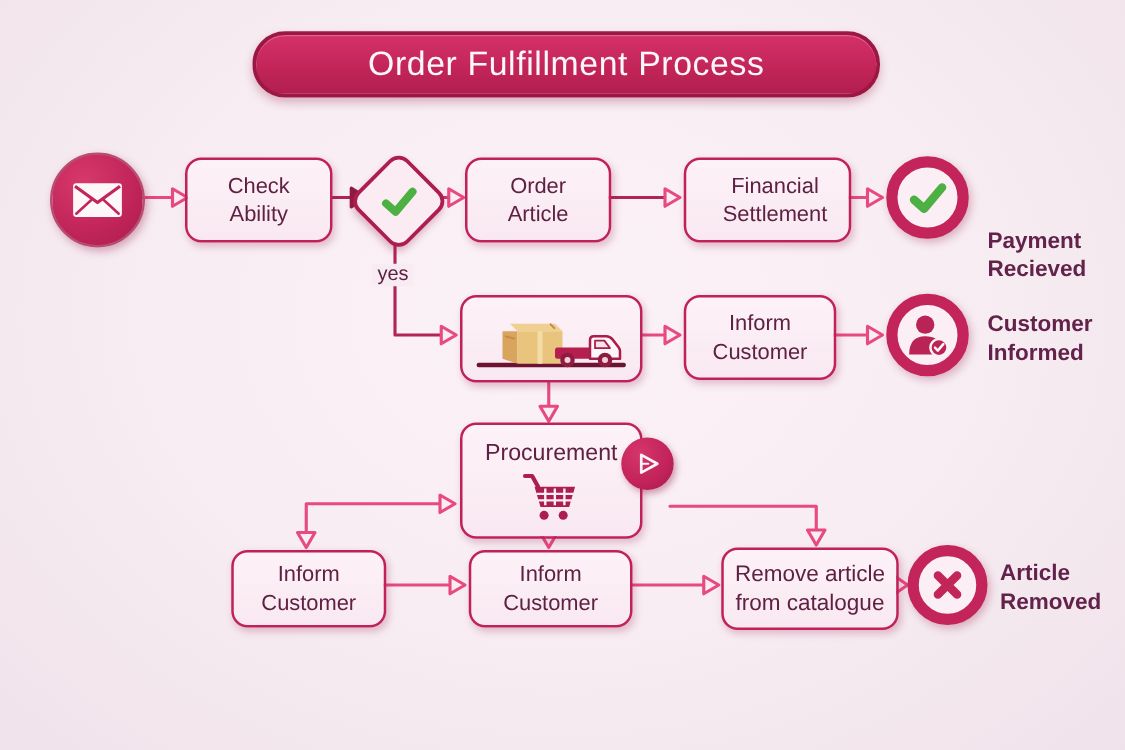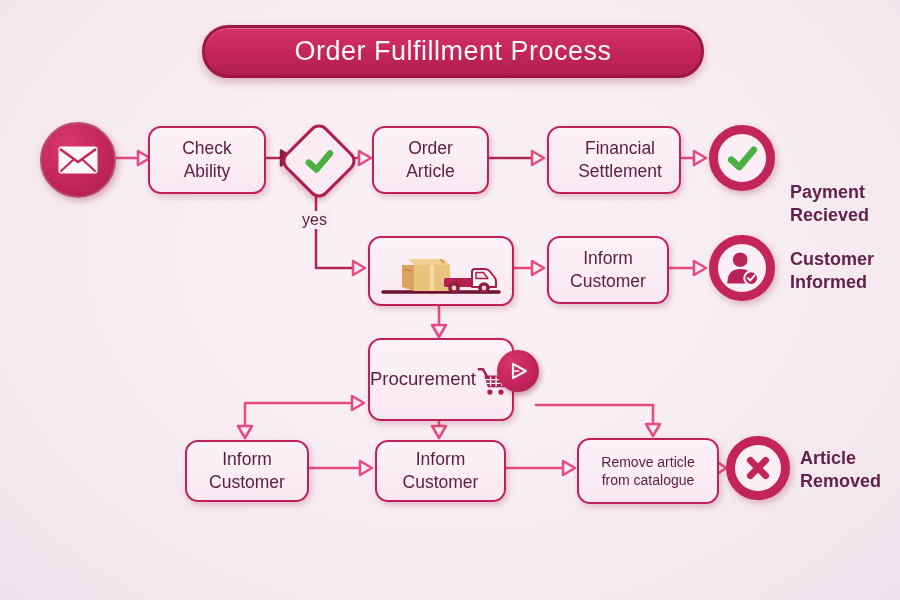--- a/index.html
+++ b/index.html
@@ -21,21 +21,21 @@
   
   .node{
     position:absolute;
     background:linear-gradient(180deg,#fdf2f7 0%, #f9e8f1 100%);
     border:2.5px solid #c02158;border-radius:13px;
     box-shadow:2px 3px 6px rgba(154,40,84,.25);
     display:flex;align-items:center;justify-content:center;
     color:#5e2043;font-size:17.5px;font-weight:400;line-height:1.3;
     text-align:center;white-space:pre-line;
   }
-  .node.col{flex-direction:row;justify-content:flex-start;}
+  .node.col{flex-direction:column;justify-content:flex-start;padding-top:10px;}
   
   .diamond{
     position:absolute;left:290px;top:132px;width:52px;height:52px;
     transform:rotate(45deg);border-radius:11px;
     background:#fbecf3;border:3px solid #ad1d4e;
     box-shadow:2px 3px 6px rgba(154,40,84,.3);
     display:flex;align-items:center;justify-content:center;
   }
   .diamond svg{transform:rotate(-45deg);}
   
@@ -216,21 +216,21 @@
   <div class="node" style="left:185px;top:440px;width:120px;height:58px;">
     <span>Inform
 Customer</span>
   </div>
 
   <div class="node" style="left:375px;top:440px;width:127px;height:58px;">
     <span>Inform
 Customer</span>
   </div>
 
-  <div class="node" style="left:577px;top:438px;width:138px;height:62px;font-size:14px;">
+  <div class="node" style="left:577px;top:438px;width:138px;height:62px;font-size:18px;">
     <span>Remove article
 from catalogue</span>
   </div>
 
   <div class="ring" style="left:726px;top:436px;width:46px;height:46px;">
     <svg width="34" height="34" viewBox="0 0 40 40">
       <path d="M11,11 L29,29 M29,11 L11,29" fill="none" stroke="#c22557" stroke-width="8" stroke-linecap="round"></path>
     </svg>
   </div>
   <div class="sidelabel" style="left:800px;top:447px;">Article

